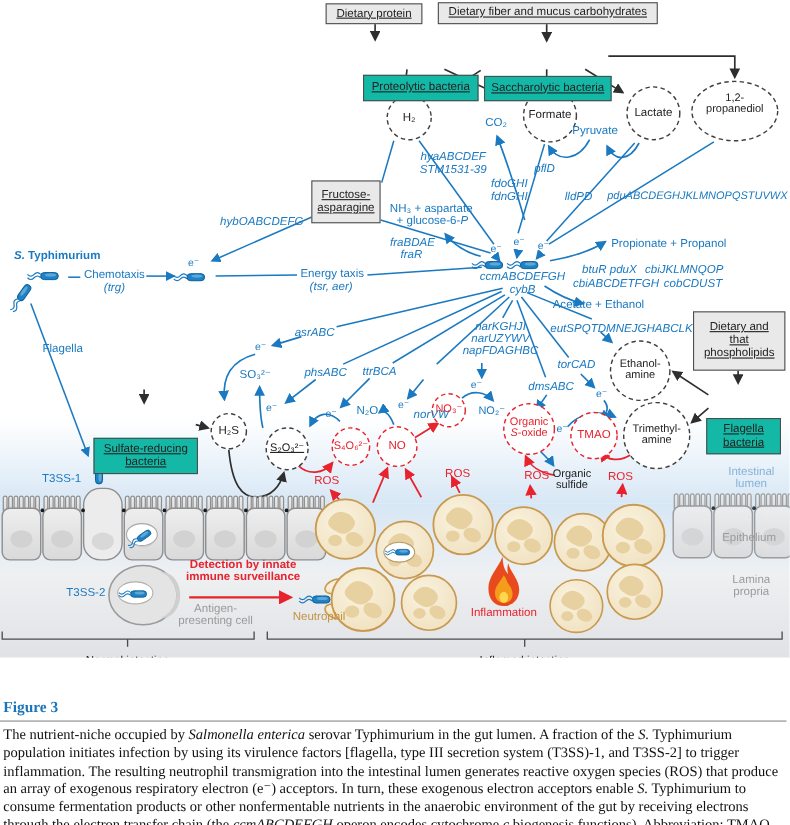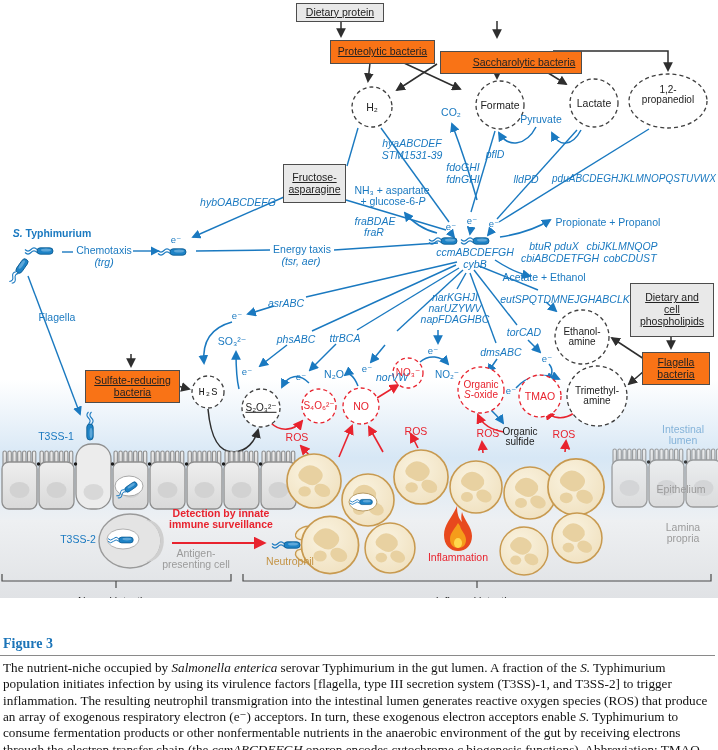--- a/index.html
+++ b/index.html
@@ -15,21 +15,21 @@
   .k{color:#222;}
   .gr{color:#9b9b9b;}
   .tan{color:#c49344;}
   .lblue{color:#85b3d9;}
   .bold{font-weight:bold;}
   .s9{font-size:9.5px;}
   .s10{font-size:10px;}
   .box{position:absolute;border:1.4px solid #4d4d4d;display:flex;align-items:center;
        justify-content:center;text-align:center;font-size:10.5px;line-height:1.12;color:#222;text-decoration:underline;}
   .gray-box{background:#e9e9e9;}
-  .white-box{background:#f97316;}
+  .white-box{background:#14b8a6;margin-top:28px;}
   .caption-area{position:absolute;left:0;top:598px;width:718px;height:152px;background:#fff;}
   .fig-label{position:absolute;left:3px;top:38px;font:bold 14px "Liberation Serif","DejaVu Serif",serif;color:#1b74b8;}
   .fig-rule{position:absolute;left:0;top:57px;width:715px;border-top:1.2px solid #8a8a8a;}
   .caption-text{position:absolute;left:3px;top:62px;width:712px;
        font:13.2px "Liberation Serif","DejaVu Serif",serif;color:#111;line-height:1.24;}
 </style>
 </head>
 <body>
 
 <div class="page">
@@ -277,34 +277,37 @@
     <path d="M2,574 L2,581 L231,581 L231,574"></path>
     <path d="M116,581 L116,588"></path>
     <path d="M243,574 L243,581 L711,581 L711,574"></path>
     <path d="M477,581 L477,588"></path>
   </g>
 </svg>
 
 <div class="box gray-box" style="left:296px;top:3px;width:86px;height:17px;">
         <span>Dietary protein</span>
       </div>
+<div class="box gray-box" style="left:398px;top:2px;width:198px;height:18px;">
+        <span>Dietary fiber and mucus carbohydrates</span>
+      </div>
 <div class="box white-box" style="left:330px;top:40px;width:103px;height:22px;">
         <span>Proteolytic bacteria</span>
       </div>
-<div class="box white-box" style="left:440px;top:51px;width:114px;height:21px;padding-left:26px;">
+<div class="box white-box" style="left:440px;top:41px;width:114px;height:21px;">
         <span>Saccharolytic bacteria</span>
       </div>
 <div class="box gray-box" style="left:283px;top:164px;width:61px;height:37px;">
         <span><span>Fructose-</span><br><span>asparagine</span></span>
       </div>
 <div class="box white-box" style="left:85px;top:370px;width:93px;height:31px;">
         <span><span>Sulfate-reducing</span><br><span>bacteria</span></span>
       </div>
 <div class="box gray-box" style="left:630px;top:283px;width:82px;height:52px;">
-        <span><span>Dietary and</span><br><span>cell</span><br><span>phospholipids</span></span>
+        <span><span>Dietary and</span><br><span>that</span><br><span>phospholipids</span></span>
       </div>
 <div class="box white-box" style="left:642px;top:352px;width:66px;height:31px;">
         <span><span>Flagella</span><br><span>bacteria</span></span>
       </div>
 
 <div class="lb k" style="left:372px;top:107px;">H₂</div>
 <div class="lb b" style="left:451px;top:112px;">CO₂</div>
 <div class="lb k" style="left:500px;top:105px;">Formate</div>
 <div class="lb b" style="left:541px;top:119px;">Pyruvate</div>
 <div class="lb k" style="left:594px;top:103px;">Lactate</div>
@@ -358,21 +361,21 @@
 <div class="lb g" style="left:345px;top:338px;">ttrBCA</div>
 <div class="lb g" style="left:392px;top:339px;margin-top:38px;">norVW</div>
 <div class="lb g" style="left:455px;top:297px;">narKGHJI</div>
 <div class="lb g" style="left:455px;top:308px;">narUZYWV</div>
 <div class="lb g" style="left:455px;top:319px;">napFDAGHBC</div>
 <div class="lb g" style="left:524px;top:332px;">torCAD</div>
 <div class="lb g" style="left:501px;top:352px;">dmsABC</div>
 
 <div class="lb k s10" style="left:582px;top:337px;"><span>Ethanol-</span><br><span>amine</span></div>
 <div class="lb k s10" style="left:597px;top:396px;"><span>Trimethyl-</span><br><span>amine</span></div>
-<div class="lb k" style="left:208px;top:392px;font-family:Liberation Mono, monospace;">H₂S</div>
+<div class="lb k" style="left:208px;top:392px;">H₂S</div>
 <div class="lb k s10" style="left:261px;top:408px;text-decoration:underline;">S₂O₃²⁻</div>
 <div class="lb r s10" style="left:319px;top:406px;">S₄O₆²⁻</div>
 <div class="lb r" style="left:361px;top:406px;">NO</div>
 <div class="lb b" style="left:334px;top:374px;">N₂O</div>
 <div class="lb r s10" style="left:408px;top:373px;">NO₃⁻</div>
 <div class="lb b s10" style="left:447px;top:375px;">NO₂⁻</div>
 <div class="lb r s10" style="left:481px;top:390px;"><span>Organic</span><br><span><span style="font-style: italic;">S</span><span>-oxide</span></span></div>
 <div class="lb r" style="left:540px;top:396px;">TMAO</div>
 <div class="lb k s10" style="left:520px;top:437px;"><span>Organic</span><br><span>sulfide</span></div>
 

